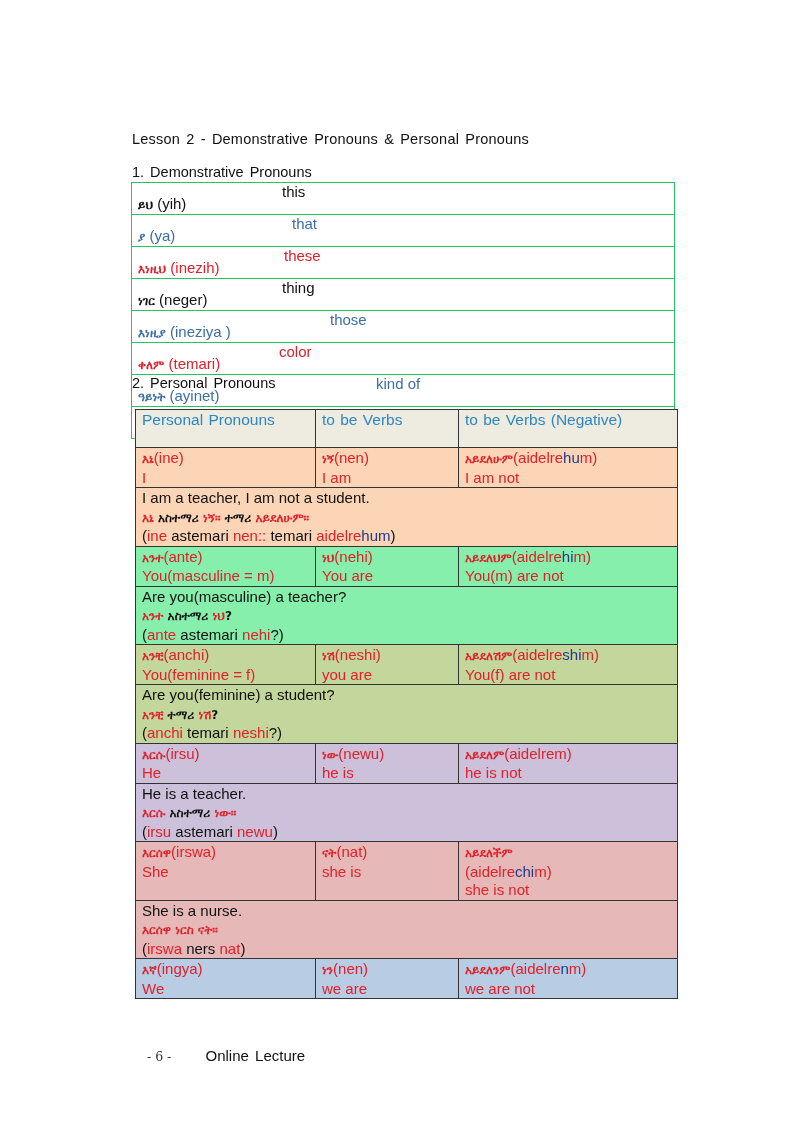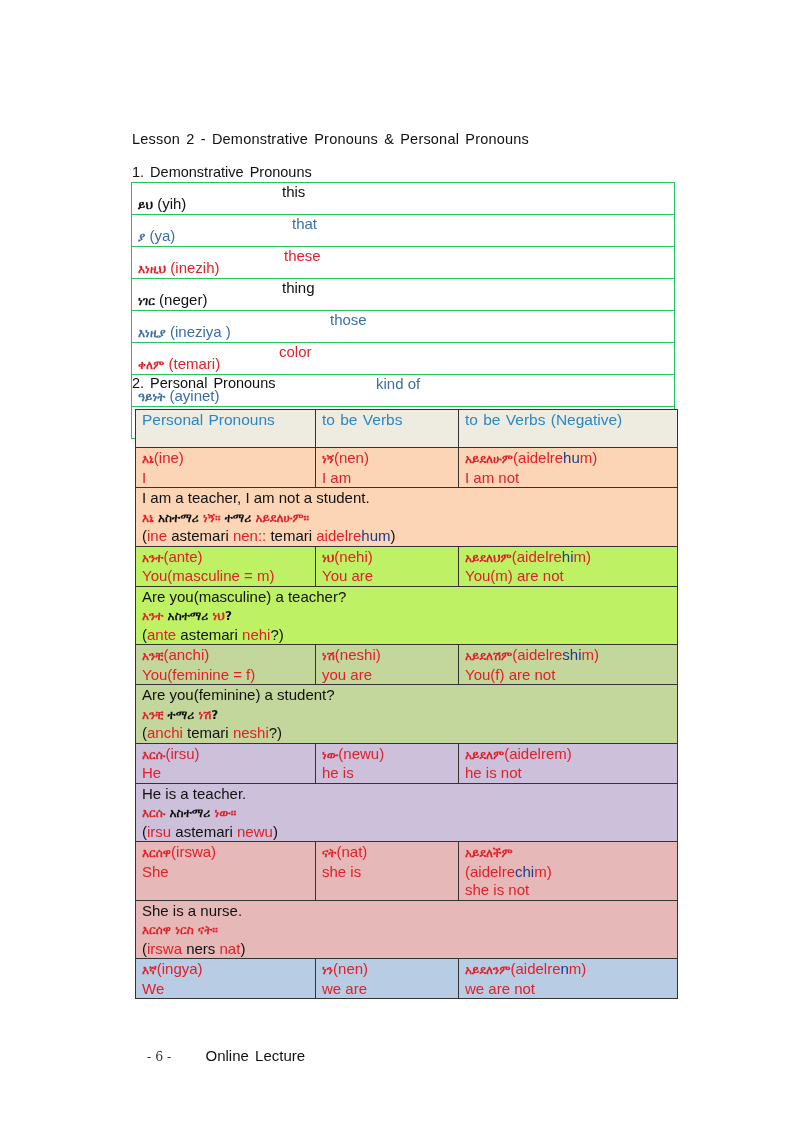--- a/index.html
+++ b/index.html
@@ -17,21 +17,21 @@
     .c-red { color: #e0202a; }
     .c-blue { color: #3c6ea5; }
     .c-navy { color: #1f3a8c; }
     .eth { font-weight: bold; font-family: "DejaVu Sans", sans-serif; font-size: 12px; }
     table.pers { position: absolute; left: 135px; top: 409px; width: 543px; border-collapse: collapse; }
     table.pers td { border: 1px solid #333; padding: 1px 6px 0 6px; font-size: 15px; line-height: 18.5px; vertical-align: top; }
     table.pers td.c1 { width: 167px; }
     table.pers td.c2 { width: 130px; }
     .hdr td { background: #eeece1; color: #2e86c1; height: 36px; font-size: 15.5px !important; word-spacing: 1px; }
     .bg-orange td { background: #fbd5b5; }
-    .bg-teal td { background: #bef264; }
+    .bg-teal td { background: #86efac; }
     .bg-green td { background: #c3d69b; }
     .bg-purple td { background: #ccc0da; }
     .bg-pink td { background: #e6b9b8; }
     .bg-blue td { background: #b8cce4; }
     .sentence td { color: #111; }
     .footer { position: absolute; top: 1047px; left: 147px; font-size: 15px; }
     .footer .pg { font-family: "DejaVu Serif", serif; font-size: 12.5px; color: #333; margin-right: 30px; }
     .footer .lbl { word-spacing: 2px; }
   </style>
 </head>

